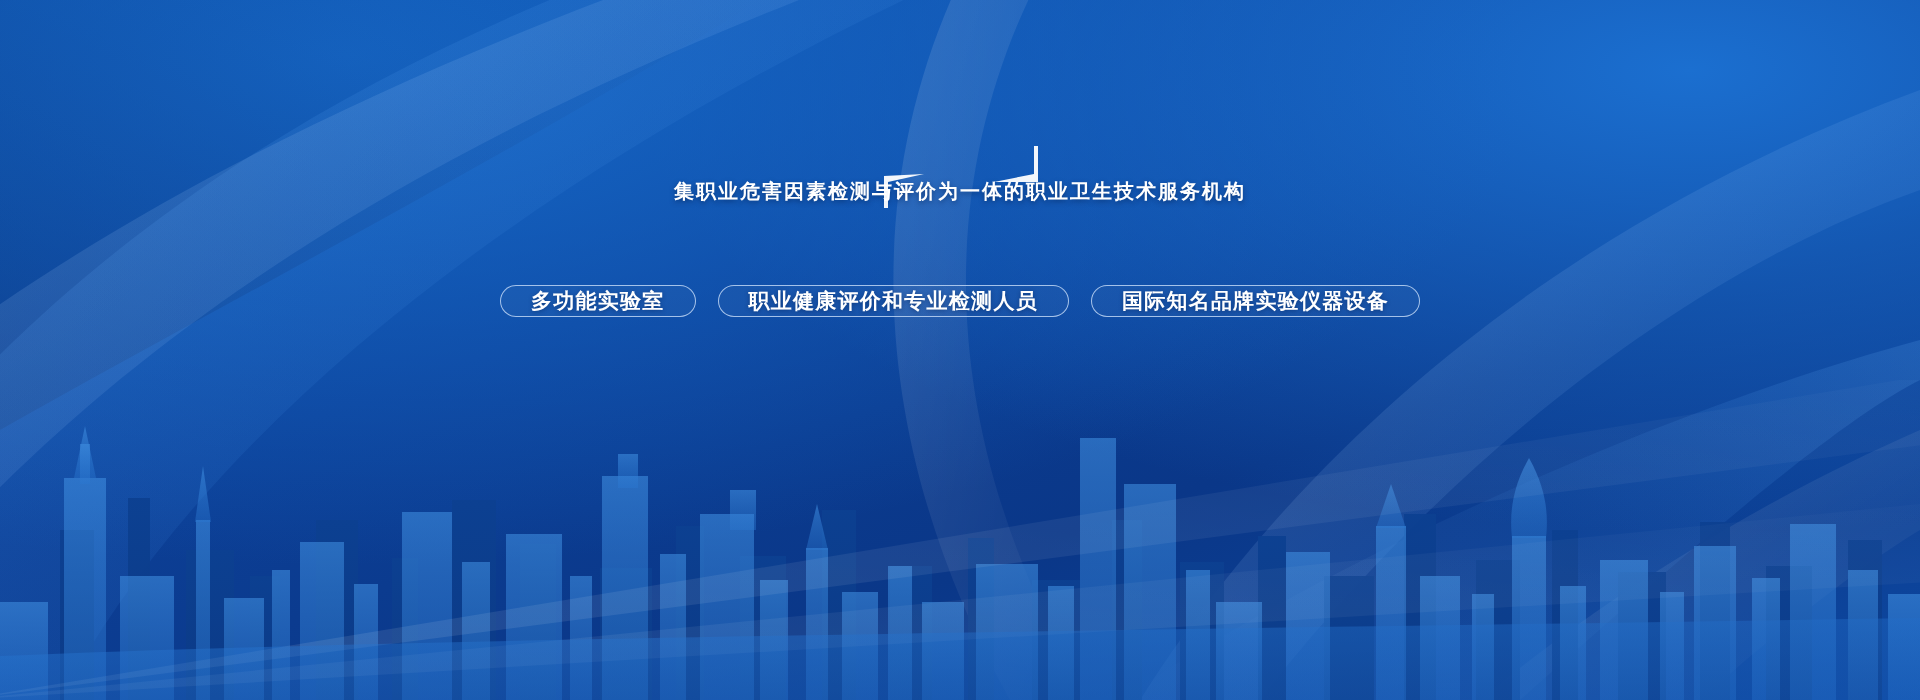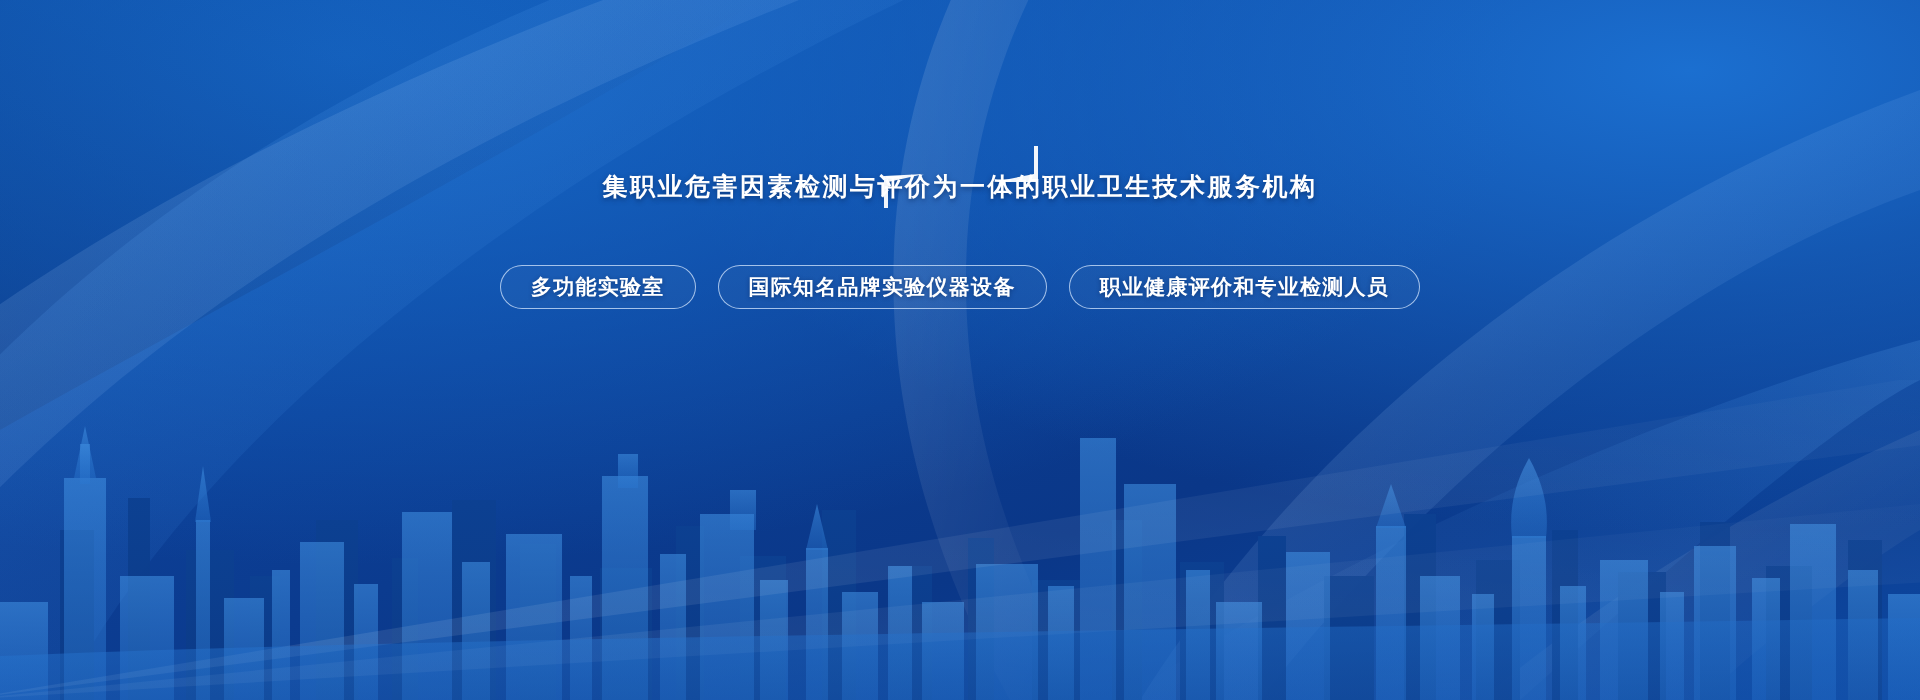--- a/index.html
+++ b/index.html
@@ -55,51 +55,52 @@
     -webkit-text-fill-color:transparent;
     filter:drop-shadow(0 3px 6px rgba(2,24,64,.45));
   }
 
   
   .bracket { position:absolute; display:block; }
   .bracket.tl { left:-4px; top:24px; }
   .bracket.br { right:-6px; bottom:-34px; }
 
   .subtitle {
-    margin-top:20px;
+    margin-top:28px;
     font-family:"DejaVu Sans","Liberation Sans",sans-serif;
-    font-size:25px;
+    font-size:20px;
     font-weight:700;
     letter-spacing:.10em;
     color:#ffffff;
     text-shadow:0 2px 5px rgba(3,26,70,.5);
     white-space:nowrap;
   }
 
   .pills {
     margin-top:62px;
     display:flex;
     align-items:center;
     gap:22px;
   }
 
   .pill {
-    height:44px;
+    height:32px;
     padding:0 30px;
     display:flex; align-items:center; justify-content:center;
     border:1.6px solid rgba(190,214,245,.85);
     border-radius:24px;
     color:#ffffff;
     font-family:"DejaVu Sans","Liberation Sans",sans-serif;
     font-size:21px;
     font-weight:700;
     letter-spacing:.06em;
     white-space:nowrap;
     background:rgba(255,255,255,.035);
     text-shadow:0 1px 4px rgba(3,26,70,.45);
+    margin-top:18px;
   }
 </style>
 </head>
 <body>
 
 <div id="banner">
 
   <svg class="arcs" viewBox="0 0 1920 700" preserveAspectRatio="none" aria-hidden="true">
     <defs>
       <linearGradient id="gArc1" x1="0" y1="0" x2="1" y2="1">
@@ -260,18 +261,18 @@
 
       <svg class="bracket br" width="48" height="40" viewBox="0 0 48 40" aria-hidden="true">
         <path d="M46,2 L46,38 L2,38 L42,30 L42,2 Z" fill="#ffffff" opacity=".95"></path>
       </svg>
     </div>
 
     <div class="subtitle">集职业危害因素检测与评价为一体的职业卫生技术服务机构</div>
 
     <div class="pills">
       <div class="pill">多功能实验室</div>
+      <div class="pill">职业健康评价和专业检测人员</div>
       <div class="pill">国际知名品牌实验仪器设备</div>
-      <div class="pill">职业健康评价和专业检测人员</div>
     </div>
 
   </div>
 </div>
 
 </body></html>

